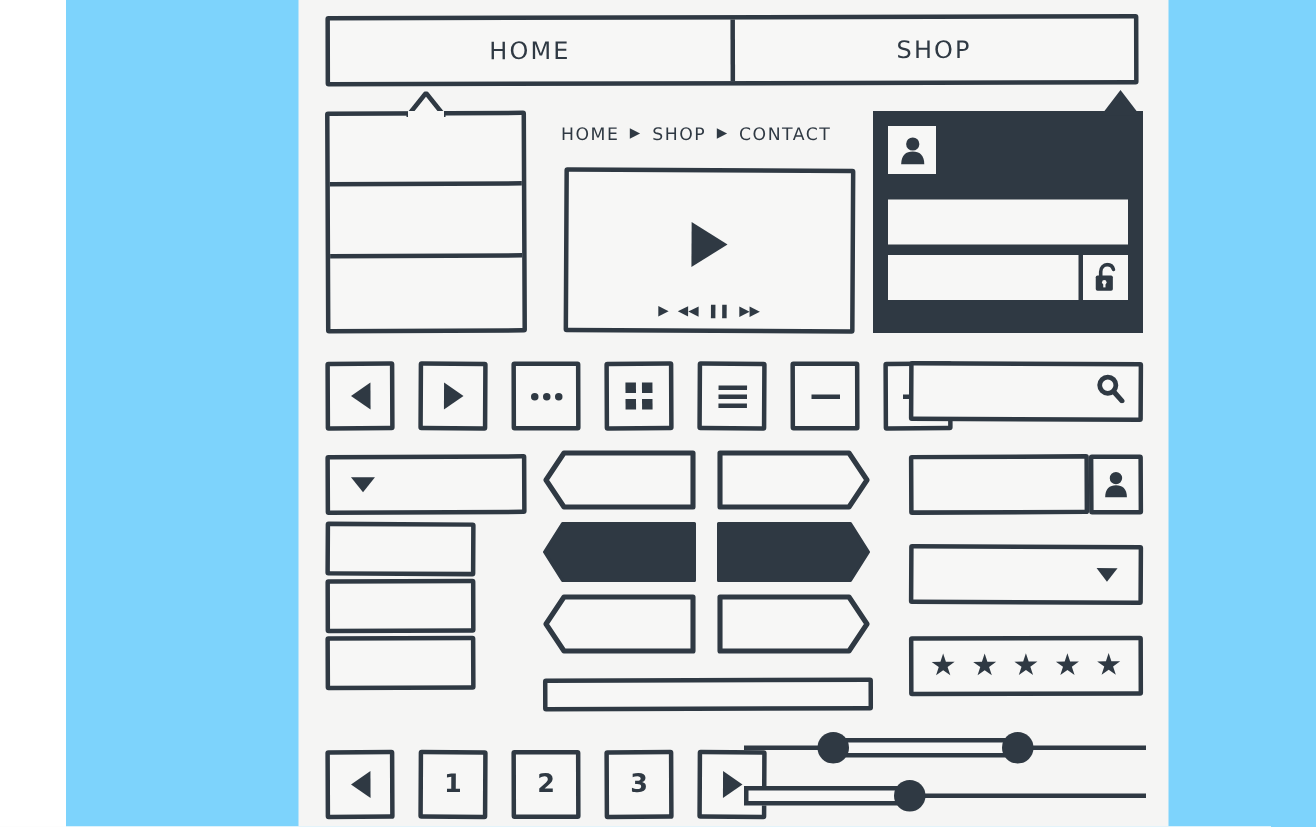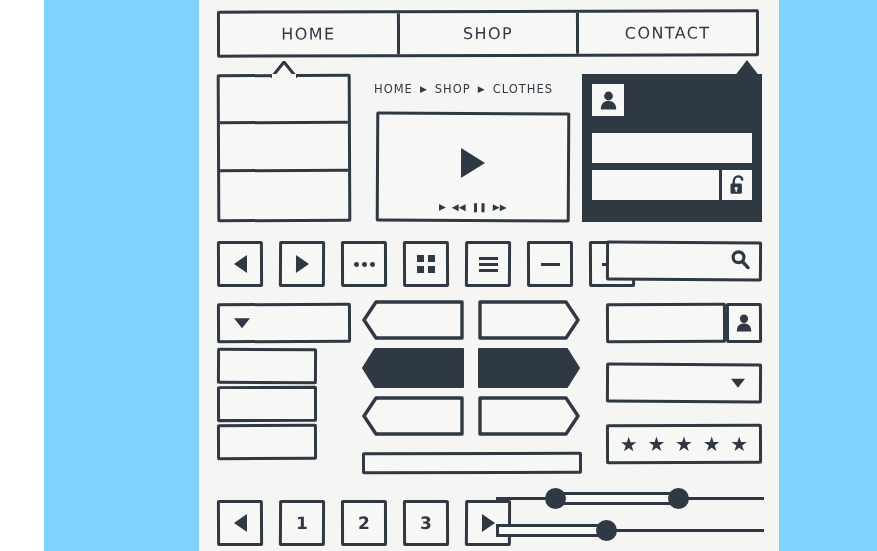--- a/index.html
+++ b/index.html
@@ -194,43 +194,40 @@
 <div id="stage">
   <div id="canvas" class="abs"></div>
 
   <div id="navbar" class="abs sketch tilt3">
     <div class="nav-item">
       <span>HOME</span>
     </div>
     <div class="nav-item">
       <span>SHOP</span>
     </div>
-    <div class="nav-item">
-      <span>CONTACT</span>
-    </div>
   </div>
 
   <div id="tooltip-panel" class="abs sketch tilt1">
     <div class="tp-row"></div>
     <div class="tp-row"></div>
     <div class="tp-row"></div>
   </div>
   <div id="tooltip-notch" class="abs">
     <svg width="26" height="17" viewBox="0 0 26 17">
       <polygon points="13,1 25,16 1,16" fill="#f7f7f6" stroke="#2f3943" stroke-width="3" stroke-linejoin="round"></polygon>
       <rect x="1" y="13" width="24" height="5" fill="#f7f7f6"></rect>
     </svg>
   </div>
 
   <div id="breadcrumb" class="abs">
     <span>HOME</span>
     <span class="bc-sep">▶</span>
     <span>SHOP</span>
     <span class="bc-sep">▶</span>
-    <span>CLOTHES</span>
+    <span>CONTACT</span>
   </div>
 
   <div id="video-player" class="abs sketch tilt2">
     <div id="video-play"></div>
     <div id="video-controls">
       <span>▶</span>
       <span>◀◀</span>
       <span>❚❚</span>
       <span>▶▶</span>
     </div>

